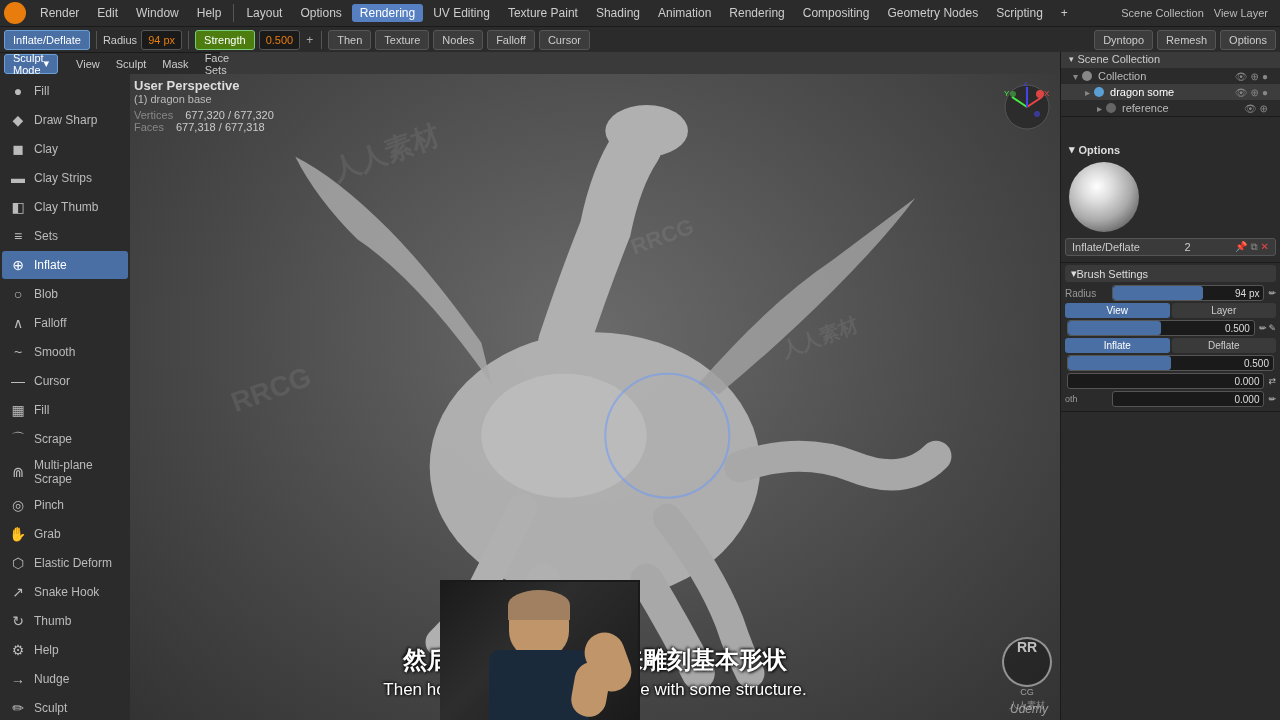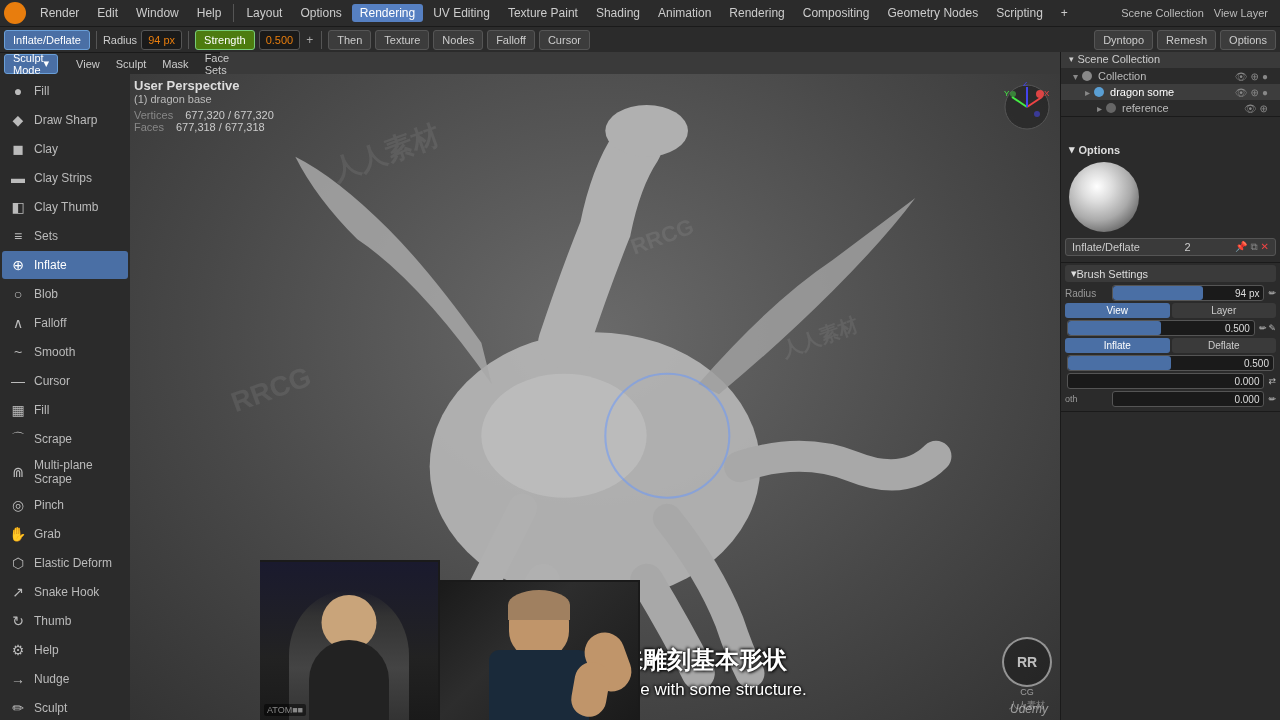--- a/index.html
+++ b/index.html
@@ -382,21 +382,21 @@
       right: 228px;
       display: flex;
       flex-direction: column;
       align-items: center;
       pointer-events: none;
     }
     .rrcg-circle {
       width: 50px; height: 50px;
       border-radius: 50%;
       border: 2px solid rgba(255,255,255,0.5);
-      display: flex; align-items: center; justify-content: center;
+      display: flex; align-items: flex-start; justify-content: center;
       background: rgba(0,0,0,0.3);
     }
     .rrcg-text { font-size: 14px; color: rgba(255,255,255,0.7); font-weight: bold; }
     .rrcg-sub { font-size: 9px; color: rgba(255,255,255,0.5); }
 
     
     #view-layer-label {
       position: absolute;
       top: 26px; right: 0;
       width: 220px;
@@ -639,31 +639,20 @@
         <circle cx="35" cy="32" r="3" fill="#4444dd" opacity="0.6"></circle>
       </svg>
     </div>
 
     <div id="subtitles">
       <div class="subtitle-zh">然后如何用一些结构来雕刻基本形状</div>
       <div class="subtitle-en">Then how to sculpt the basic shape with some structure.</div>
     </div>
   </div>
 
-  <div id="webcam-left">
-    <div style="width:100%;height:100%;background:linear-gradient(180deg,#1a1a2e 0%,#222 60%,#1a1a1a 100%);position:relative;">
-
-      <div style="position:absolute;bottom:0;left:50%;transform:translateX(-50%);width:120px;height:130px;background:linear-gradient(180deg,transparent 0%,#333 20%,#444 60%,#333 100%);border-radius:50% 50% 0 0;overflow:hidden;">
-        <div style="position:absolute;top:5px;left:50%;transform:translateX(-50%);width:55px;height:55px;background:#c9a47a;border-radius:50%;"></div>
-        <div style="position:absolute;top:50px;left:50%;transform:translateX(-50%);width:80px;height:80px;background:#222;border-radius:50% 50% 0 0;"></div>
-      </div>
-
-      <div style="position:absolute;bottom:4px;left:4px;font-size:9px;color:#888;background:rgba(0,0,0,0.5);padding:1px 3px;border-radius:2px;">ATOM■■</div>
-    </div>
-  </div>
 
   <div id="webcam-right">
     <div style="width:100%;height:100%;background:linear-gradient(180deg,#1a1a1a 0%,#2a2a2a 50%,#1a1a1a 100%);position:relative;overflow:hidden;">
 
       <div style="position:absolute;top:0;left:0;right:0;bottom:0;background:linear-gradient(135deg,#1a1a1a 0%,#2d2d2d 40%,#1a1a1a 100%);">
 
         <div style="position:absolute;top:10px;left:50%;transform:translateX(-50%);width:60px;height:65px;background:#c0956a;border-radius:45% 45% 40% 40%;"></div>
 
         <div style="position:absolute;top:8px;left:50%;transform:translateX(-50%);width:62px;height:30px;background:#a08060;border-radius:50% 50% 0 0;"></div>
 

